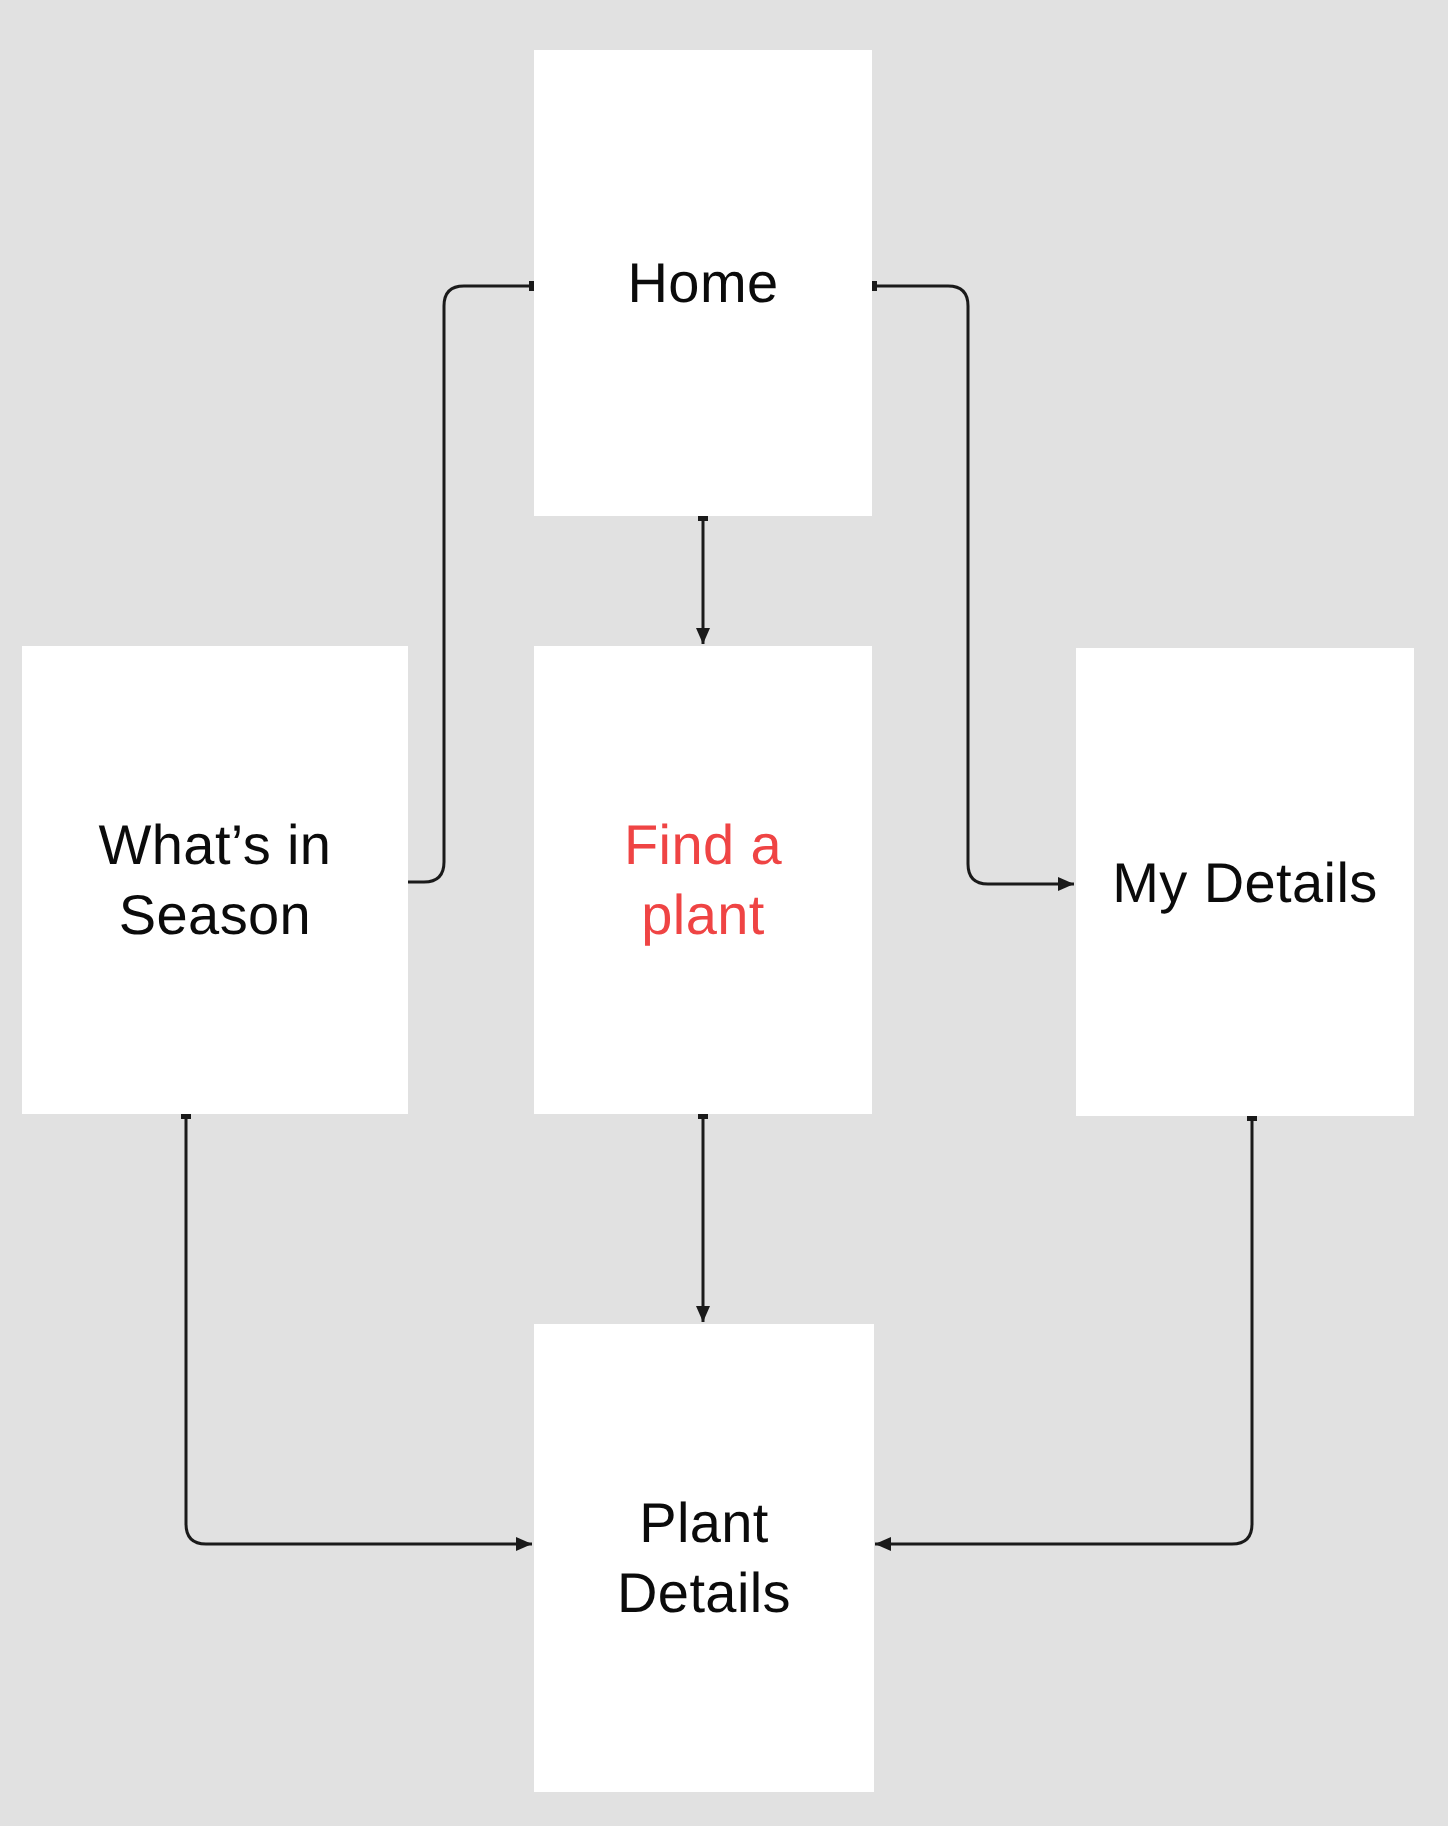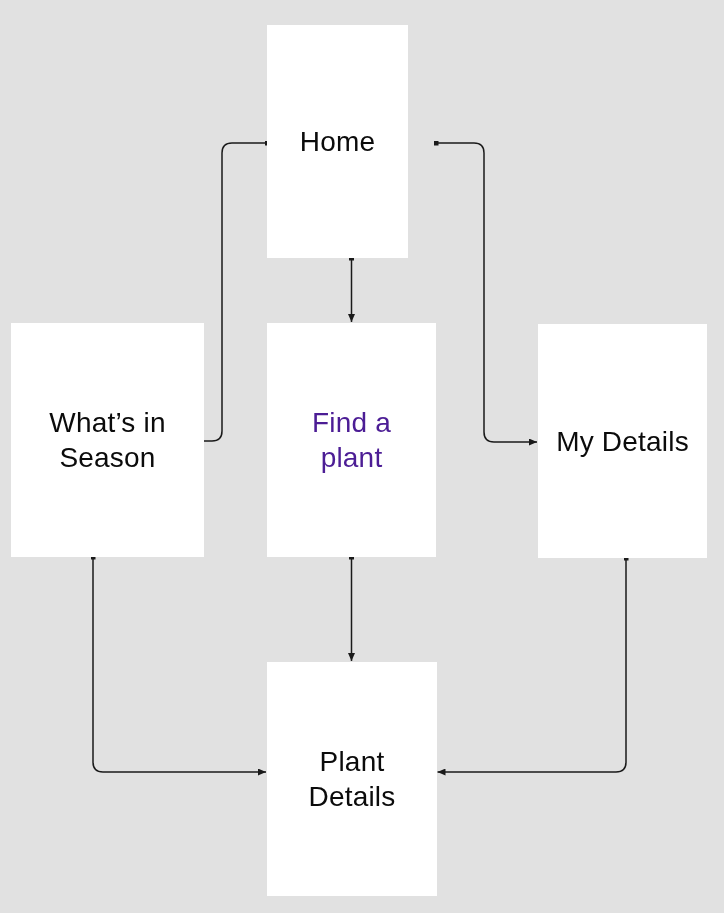--- a/index.html
+++ b/index.html
@@ -50,29 +50,29 @@
       </marker>
     </defs>
   <path fill="none" stroke="#1a1a1a" stroke-width="1.5" marker-start="url(#sq)" marker-end="url(#arrow)" d="M 267 143 L 232 143 Q 222 143 222 153 L 222 431 Q 222 441 212 441 L 180 441"></path>
       <path fill="none" stroke="#1a1a1a" stroke-width="1.5" marker-start="url(#sq)" marker-end="url(#arrow)" d="M 351.5 258 L 351.5 322"></path>
       <path fill="none" stroke="#1a1a1a" stroke-width="1.5" marker-start="url(#sq)" marker-end="url(#arrow)" d="M 436 143 L 474 143 Q 484 143 484 153 L 484 432 Q 484 442 494 442 L 537 442"></path>
       <path fill="none" stroke="#1a1a1a" stroke-width="1.5" marker-start="url(#sq)" marker-end="url(#arrow)" d="M 351.5 557 L 351.5 661"></path>
       <path fill="none" stroke="#1a1a1a" stroke-width="1.5" marker-start="url(#sq)" marker-end="url(#arrow)" d="M 93 557 L 93 762 Q 93 772 103 772 L 266 772"></path>
       <path fill="none" stroke="#1a1a1a" stroke-width="1.5" marker-start="url(#sq)" marker-end="url(#arrow)" d="M 626 558 L 626 762 Q 626 772 616 772 L 437.5 772"></path>
     </svg>
 
-<div class="node" style="left: 267px; top: 25px; width: 141px; height: 233px; background: rgb(255, 255, 255);">
+<div class="node" style="left: 267px; top: 25px; width: 169px; height: 233px; background: rgb(255, 255, 255);">
       <span class="node-label" style="color: rgb(11, 11, 11);">Home</span>
     </div>
     <div class="node" style="left: 11px; top: 323px; width: 193px; height: 234px; background: rgb(255, 255, 255);">
       <span class="node-label" style="color: rgb(11, 11, 11);">What’s in
 Season</span>
     </div>
     <div class="node" style="left: 267px; top: 323px; width: 169px; height: 234px; background: rgb(255, 255, 255);">
-      <span class="node-label" style="color: #4c1d95;">Find a
+      <span class="node-label" style="color: #ef4444;">Find a
 plant</span>
     </div>
     <div class="node" style="left: 538px; top: 324px; width: 169px; height: 234px; background: rgb(255, 255, 255);">
       <span class="node-label" style="color: rgb(11, 11, 11);">My Details</span>
     </div>
     <div class="node" style="left: 267px; top: 662px; width: 170px; height: 234px; background: rgb(255, 255, 255);">
       <span class="node-label" style="color: rgb(11, 11, 11);">Plant
 Details</span>
     </div>
   </div>

